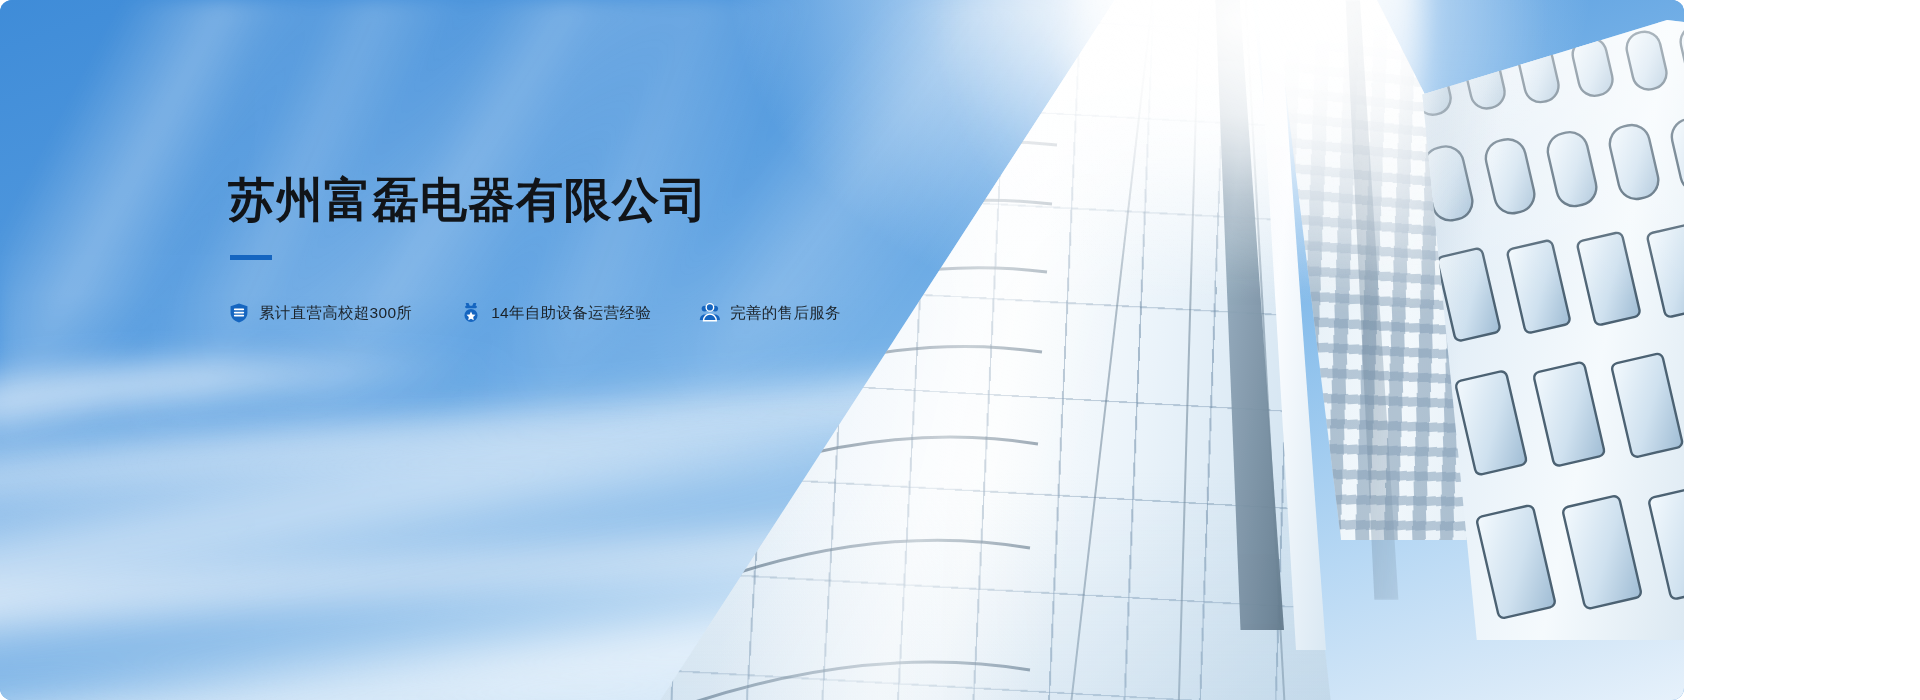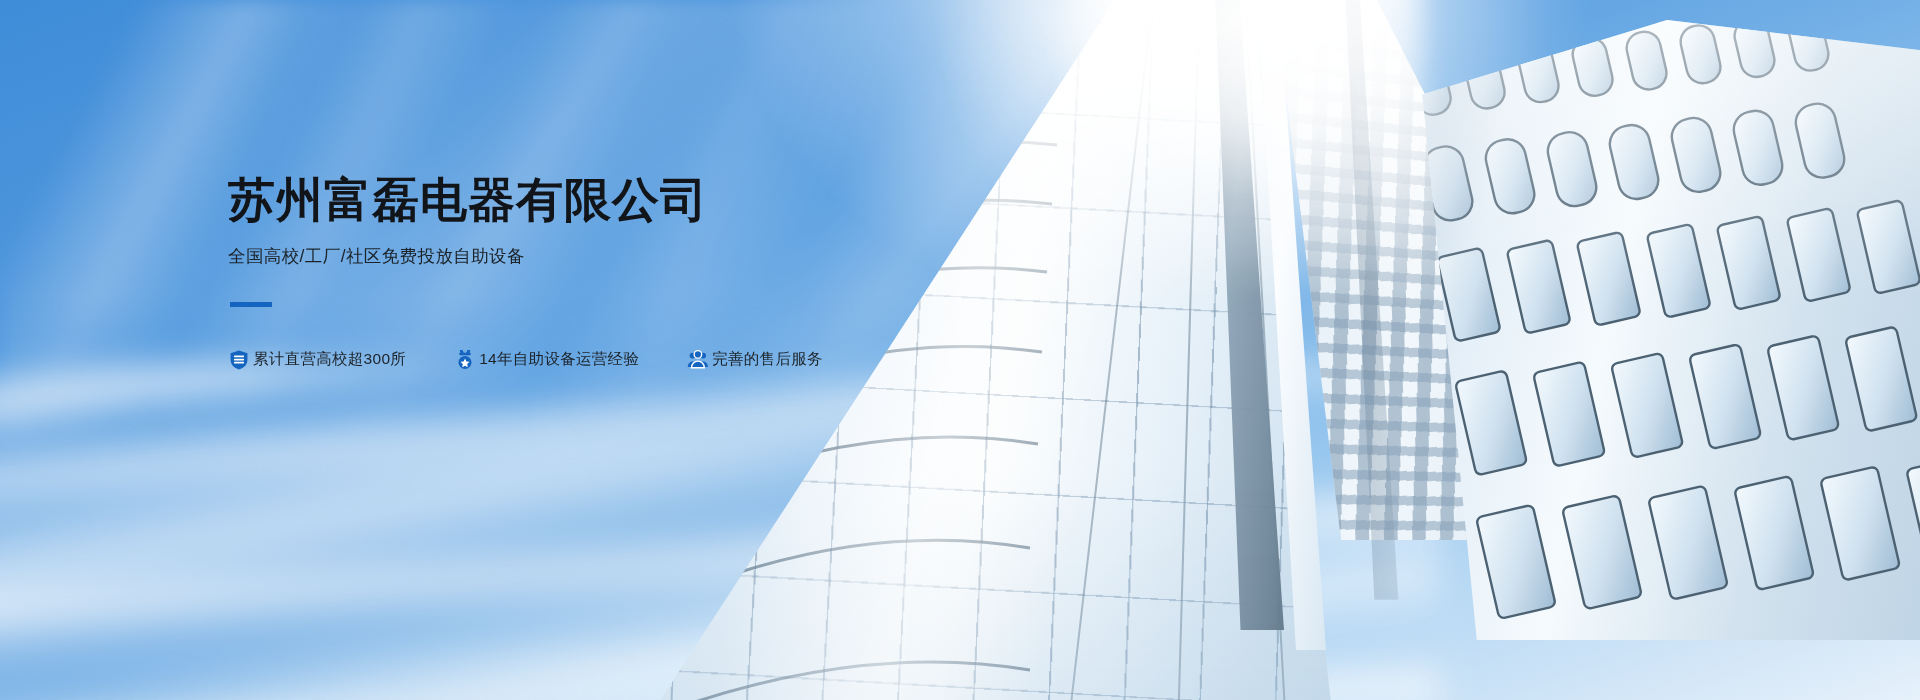--- a/index.html
+++ b/index.html
@@ -3,23 +3,24 @@
 <meta charset="utf-8">
 <style>
   * { margin:0; padding:0; box-sizing:border-box; }
   html, body {
     width:1920px; height:700px;
     overflow:hidden;
     font-family:"Liberation Sans","DejaVu Sans",sans-serif;
   }
   #banner {
     position:relative;
-    width:1920px; height:700px;
+    width:1684px; height:700px;
     overflow:hidden;
     background:#4e95dd;
+    border-radius:12px;
   }
 
   
   .sky {
     position:absolute; inset:0;
     background:
       radial-gradient(ellipse 620px 520px at 1160px -40px,
         rgba(255,255,255,0.98) 0%, rgba(255,255,255,0.75) 22%,
         rgba(236,246,255,0.42) 42%, rgba(255,255,255,0.00) 70%),
       linear-gradient(160deg,
@@ -187,21 +188,21 @@
     width:42px; height:5px;
     background:#1565c0;
     margin:28px 0 0 2px;
   }
   .badges {
     display:flex;
     align-items:center;
     gap:48px;
     margin-top:42px;
   }
-  .badge { display:flex; align-items:center; gap:3px; white-space:nowrap; }
+  .badge { display:flex; align-items:center; gap:9px; white-space:nowrap; }
   .badge-ico { width:22px; height:22px; flex:0 0 22px; display:block; }
   .badge-txt { font-size:15.5px; color:#1b2228; letter-spacing:.3px; }
 </style>
 </head>
 <body>
 
 <div id="banner">
 
   <div class="sky"></div>
   <div class="cirrus"></div>
@@ -308,21 +309,20 @@
     <div class="spine-lite"></div>
   </div>
 
   <div class="flare"></div>
   <div class="flare-streak"></div>
 
   <div class="copy">
     <div class="headline">苏州富磊电器有限公司</div>
 
     <div class="sub">
-      <div>全国高校/工厂/社区免费投放自助设备</div>
     </div>
 
     <div class="rule"></div>
 
     <div class="badges">
 
       <div class="badge">
         <svg class="badge-ico" viewBox="0 0 24 24">
           <path d="M12 1.7 2.8 4.6v7.1c0 5.2 3.8 9.1 9.2 10.6 5.4-1.5 9.2-5.4 9.2-10.6V4.6z" fill="#1565c0"></path>
           <g fill="#ffffff">

